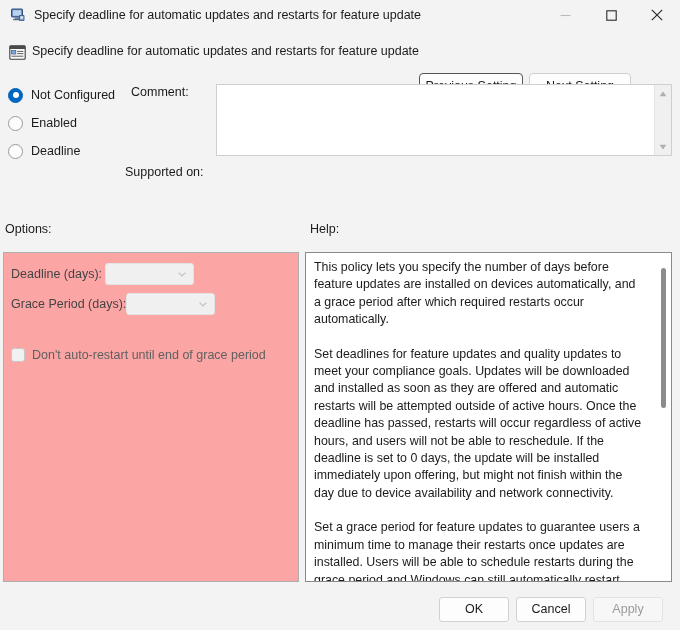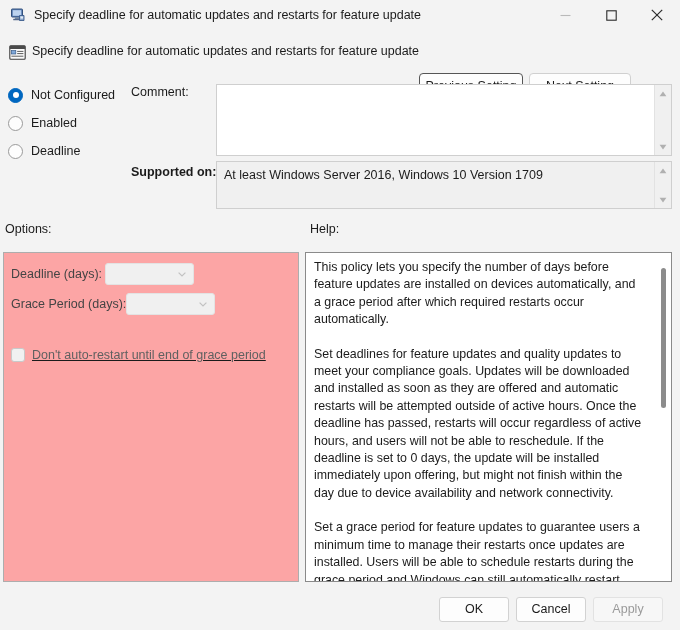--- a/index.html
+++ b/index.html
@@ -144,24 +144,23 @@
   }
 
   #comment-label {
     position: absolute;
     left: 131px; top: 85px;
     font-size: 12.5px;
     color: #1b1b1b;
   }
   #supported-label {
     position: absolute;
-    left: 131px; top: 165px;
-    font-size: 12.5px;
-    color: #1b1b1b;
-    font-weight: bold;
+    left: 125px; top: 165px;
+    font-size: 12.5px;
+    color: #1b1b1b;
   }
 
   #comment-box {
     position: absolute;
     left: 216px; top: 84px;
     width: 456px; height: 72px;
     background: #ffffff;
     border: 1px solid #cfcfcf;
     box-sizing: border-box;
   }
@@ -251,21 +250,20 @@
     transform: translateY(-50%);
     width: 10px; height: 10px;
   }
   .combo-chev svg { display: block; }
 
   #norestart-row {
     position: absolute;
     left: 7px; top: 95px;
     display: flex;
     align-items: center;
-    text-decoration: underline;
   }
   .checkbox-mark {
     width: 14px; height: 14px;
     border: 1px solid #c9c9c9;
     background: #f1f1f1;
     border-radius: 3px;
     box-sizing: border-box;
     margin-right: 7px;
     flex: 0 0 auto;
   }
@@ -416,35 +414,20 @@
       </div>
       <div class="cls-arrow down">
         <svg width="8" height="6" viewBox="0 0 8 6">
             <path d="M4 5.4 L0.6 0.8 L7.4 0.8 Z" fill="#b0b0b0"></path>
           </svg>
       </div>
     </div>
   </div>
 
   <div id="supported-label">Supported on:</div>
-  <div id="supported-box">
-    <div id="supported-text">At least Windows Server 2016, Windows 10 Version 1709</div>
-    <div class="cls-scroll">
-      <div class="cls-arrow up">
-        <svg width="8" height="6" viewBox="0 0 8 6">
-            <path d="M4 0.6 L7.4 5.2 L0.6 5.2 Z" fill="#b0b0b0"></path>
-          </svg>
-      </div>
-      <div class="cls-arrow down">
-        <svg width="8" height="6" viewBox="0 0 8 6">
-            <path d="M4 5.4 L0.6 0.8 L7.4 0.8 Z" fill="#b0b0b0"></path>
-          </svg>
-      </div>
-    </div>
-  </div>
 
   <div id="options-caption">Options:</div>
   <div id="help-caption">Help:</div>
 
   <div id="options-panel">
     <div class="opt-label" id="deadline-label">Deadline (days):</div>
     <div class="combo" id="deadline-combo">
       <span class="combo-chev">
         <svg width="10" height="10" viewBox="0 0 10 10">
             <polyline points="1.6,3.6 5,7 8.4,3.6" fill="none" stroke="#c2c2c2" stroke-width="1.2"></polyline>

